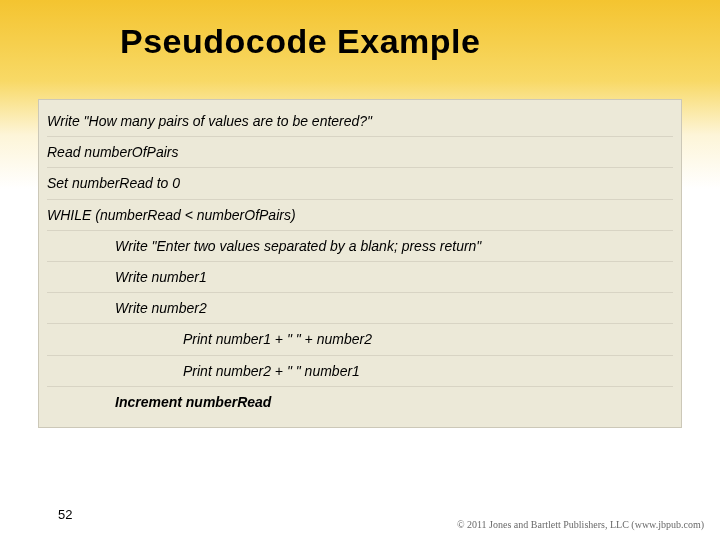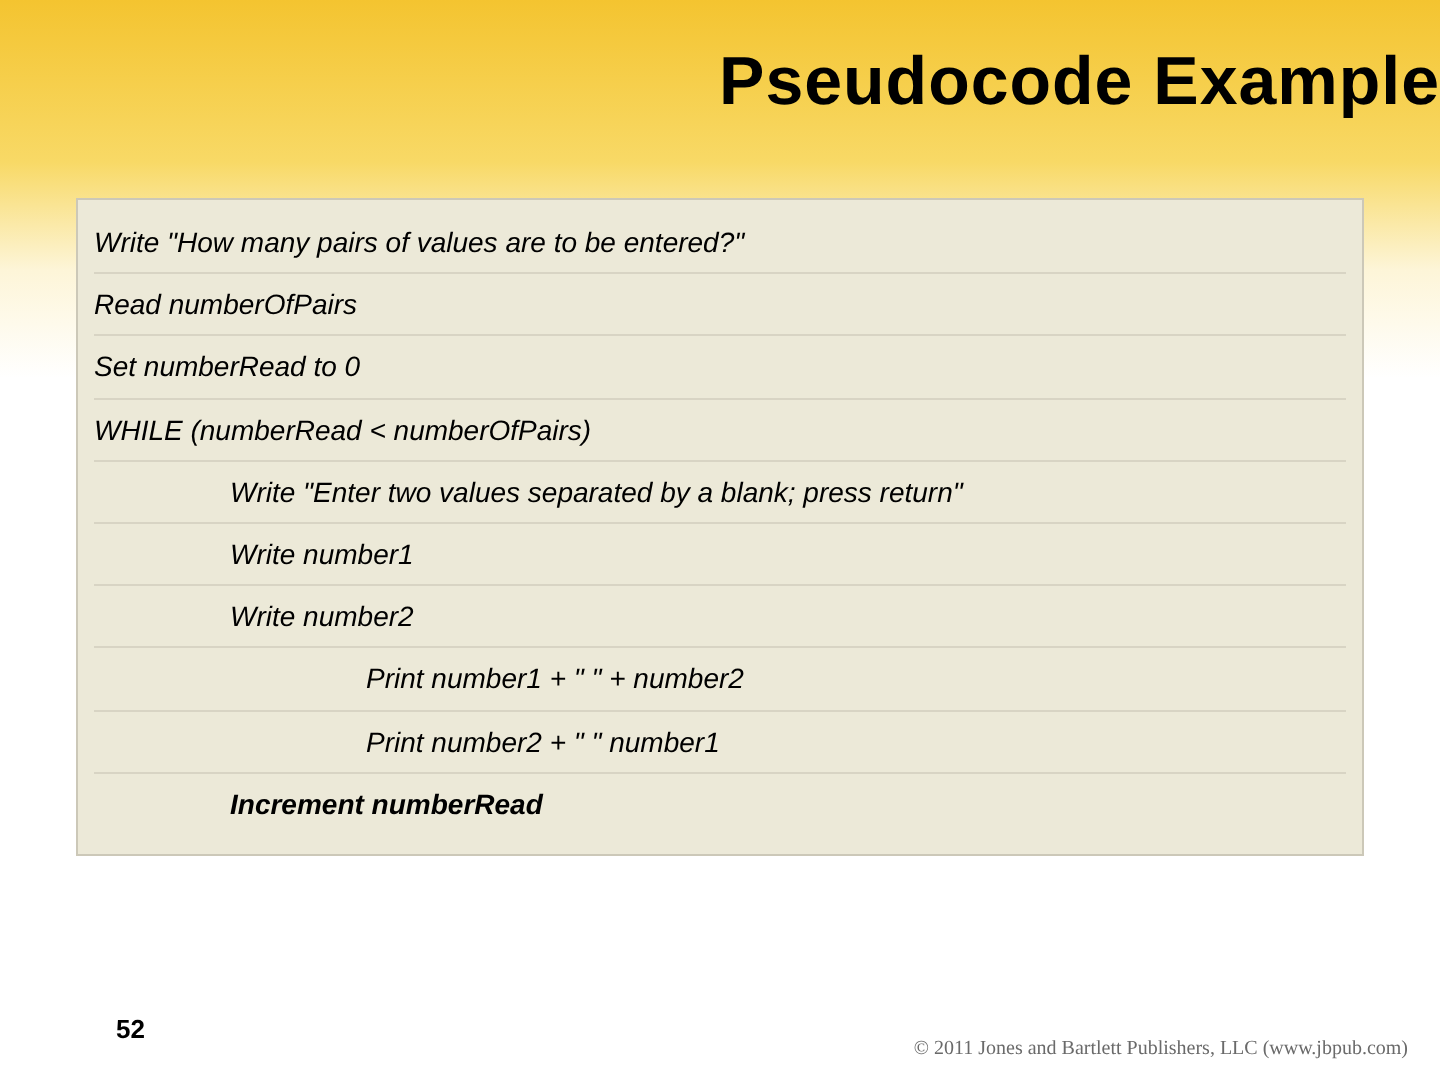--- a/index.html
+++ b/index.html
@@ -8,21 +8,21 @@
     height: 540px;
     background: linear-gradient(to bottom, #f4c430 0%, #f8d966 15%, #fdf5d8 25%, #ffffff 35%);
     font-family: Arial, Helvetica, sans-serif;
     position: relative;
     overflow: hidden;
   }
   .title {
     font-size: 34px;
     font-weight: bold;
     color: #000;
-    text-align: right;
+    text-align: left;
     padding-top: 22px;
     padding-left: 120px;
     letter-spacing: 0.5px;
   }
   .code-block {
     margin: 38px 38px 0 38px;
     background: #ece9d8;
     border: 1px solid #ccc8b8;
     padding: 6px 8px 10px 8px;
   }
@@ -36,21 +36,21 @@
     border-bottom: 1px solid #d8d4c4;
   }
   .line:last-child { border-bottom: none; font-weight: bold; }
   .indent1 { padding-left: 68px; }
   .indent2 { padding-left: 136px; }
   .page-number {
     position: absolute;
     bottom: 18px;
     left: 58px;
     font-size: 13px;
-    font-weight: bold;
+    font-weight: normal;
     text-align: right;
   }
   .copyright {
     position: absolute;
     bottom: 10px;
     right: 16px;
     font-size: 10px;
     color: #6a6a6a;
     font-family: Georgia, 'Times New Roman', serif;
   }

